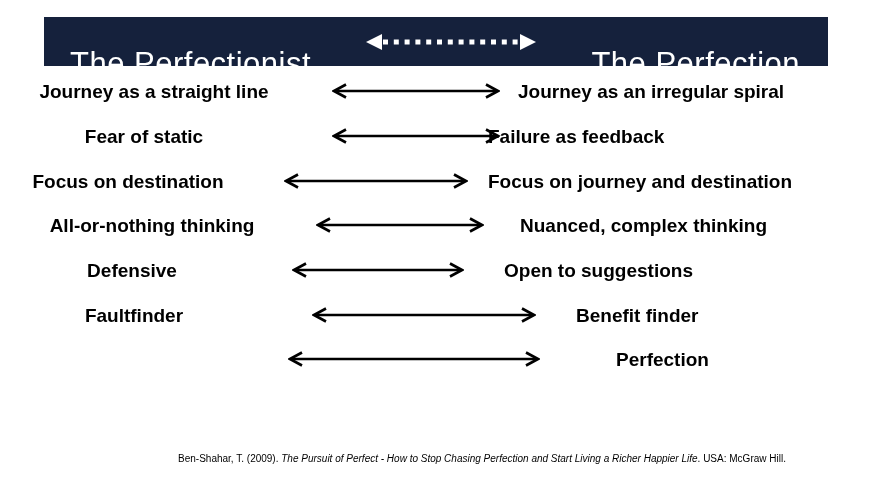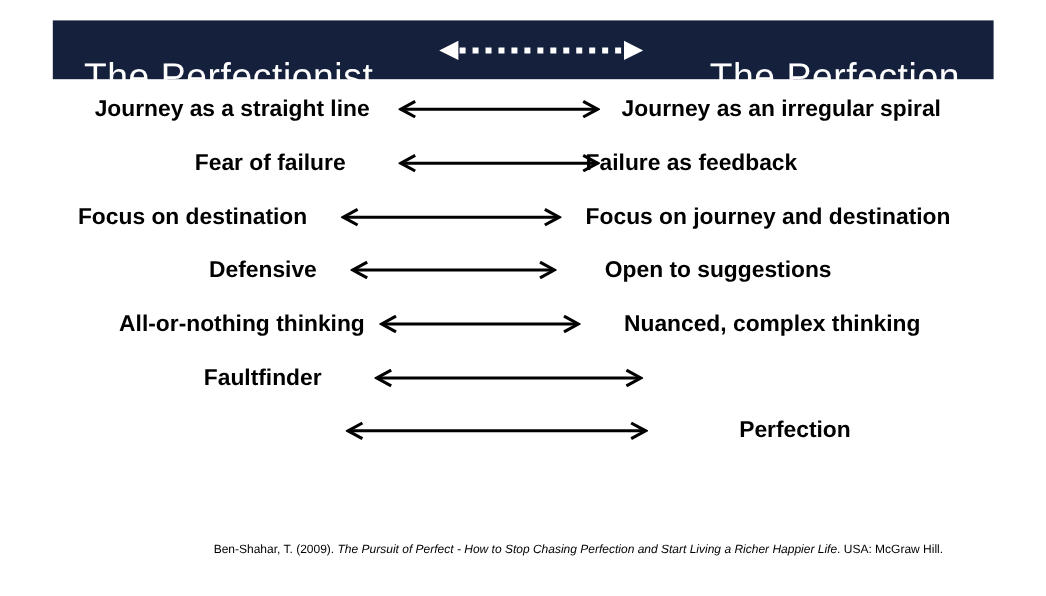--- a/index.html
+++ b/index.html
@@ -43,21 +43,21 @@
   }
   .row .l,.row .r{
     position:absolute;
     top:50%;
     transform:translateY(-50%);
     font-size:19px;
     font-weight:600;
     white-space:nowrap;
     line-height:1;
   }
-  .row .l{left:0;text-align:right;}
+  .row .l{left:0;text-align:center;}
   .row .arr{
     position:absolute;
     top:50%;
     transform:translateY(-50%);
   }
   .row .r{}
   
   .citation{
     position:absolute;
     left:0;right:0;
@@ -90,66 +90,67 @@
       <span class="l" style="width:308px">Journey as a straight line</span>
       <svg class="arr" style="left:332px" width="168" height="16" viewBox="0 0 168 16">
         <line x1="4" y1="8" x2="164" y2="8" stroke="#000" stroke-width="2.6"></line>
         <polyline points="14,1.5 2,8 14,14.5" fill="none" stroke="#000" stroke-width="2.6"></polyline>
         <polyline points="154,1.5 166,8 154,14.5" fill="none" stroke="#000" stroke-width="2.6"></polyline>
       </svg>
       <span class="r" style="left:518px">Journey as an irregular spiral</span>
     </div>
 
     <div class="row">
-      <span class="l" style="width:288px">Fear of failure</span>
+      <span class="l" style="width:288px">Fear of static</span>
       <svg class="arr" style="left:332px" width="168" height="16" viewBox="0 0 168 16">
         <line x1="4" y1="8" x2="164" y2="8" stroke="#000" stroke-width="2.6"></line>
         <polyline points="14,1.5 2,8 14,14.5" fill="none" stroke="#000" stroke-width="2.6"></polyline>
         <polyline points="154,1.5 166,8 154,14.5" fill="none" stroke="#000" stroke-width="2.6"></polyline>
       </svg>
       <span class="r" style="left:488px">Failure as feedback</span>
     </div>
 
     <div class="row">
       <span class="l" style="width:256px">Focus on destination</span>
       <svg class="arr" style="left:284px" width="184" height="16" viewBox="0 0 184 16">
         <line x1="4" y1="8" x2="180" y2="8" stroke="#000" stroke-width="2.6"></line>
         <polyline points="14,1.5 2,8 14,14.5" fill="none" stroke="#000" stroke-width="2.6"></polyline>
         <polyline points="170,1.5 182,8 170,14.5" fill="none" stroke="#000" stroke-width="2.6"></polyline>
       </svg>
       <span class="r" style="left:488px">Focus on journey and destination</span>
     </div>
 
     <div class="row">
+      <span class="l" style="width:304px">All-or-nothing thinking</span>
+      <svg class="arr" style="left:316px" width="168" height="16" viewBox="0 0 168 16">
+        <line x1="4" y1="8" x2="164" y2="8" stroke="#000" stroke-width="2.6"></line>
+        <polyline points="14,1.5 2,8 14,14.5" fill="none" stroke="#000" stroke-width="2.6"></polyline>
+        <polyline points="154,1.5 166,8 154,14.5" fill="none" stroke="#000" stroke-width="2.6"></polyline>
+      </svg>
+      <span class="r" style="left:520px">Nuanced, complex thinking</span>
+    </div>
+
+    <div class="row">
       <span class="l" style="width:264px">Defensive</span>
       <svg class="arr" style="left:292px" width="172" height="16" viewBox="0 0 172 16">
         <line x1="4" y1="8" x2="168" y2="8" stroke="#000" stroke-width="2.6"></line>
         <polyline points="14,1.5 2,8 14,14.5" fill="none" stroke="#000" stroke-width="2.6"></polyline>
         <polyline points="158,1.5 170,8 158,14.5" fill="none" stroke="#000" stroke-width="2.6"></polyline>
       </svg>
       <span class="r" style="left:504px">Open to suggestions</span>
     </div>
 
     <div class="row">
-      <span class="l" style="width:304px">All-or-nothing thinking</span>
-      <svg class="arr" style="left:316px" width="168" height="16" viewBox="0 0 168 16">
-        <line x1="4" y1="8" x2="164" y2="8" stroke="#000" stroke-width="2.6"></line>
-        <polyline points="14,1.5 2,8 14,14.5" fill="none" stroke="#000" stroke-width="2.6"></polyline>
-        <polyline points="154,1.5 166,8 154,14.5" fill="none" stroke="#000" stroke-width="2.6"></polyline>
-      </svg>
-      <span class="r" style="left:520px">Nuanced, complex thinking</span>
-    </div>
-
-    <div class="row">
       <span class="l" style="width:268px">Faultfinder</span>
       <svg class="arr" style="left:312px" width="224" height="16" viewBox="0 0 224 16">
         <line x1="4" y1="8" x2="220" y2="8" stroke="#000" stroke-width="2.6"></line>
         <polyline points="14,1.5 2,8 14,14.5" fill="none" stroke="#000" stroke-width="2.6"></polyline>
         <polyline points="210,1.5 222,8 210,14.5" fill="none" stroke="#000" stroke-width="2.6"></polyline>
       </svg>
+      <span class="r" style="left:576px">Benefit finder</span>
     </div>
 
     <div class="row">
       <svg class="arr" style="left:288px" width="252" height="16" viewBox="0 0 252 16">
         <line x1="4" y1="8" x2="248" y2="8" stroke="#000" stroke-width="2.6"></line>
         <polyline points="14,1.5 2,8 14,14.5" fill="none" stroke="#000" stroke-width="2.6"></polyline>
         <polyline points="238,1.5 250,8 238,14.5" fill="none" stroke="#000" stroke-width="2.6"></polyline>
       </svg>
       <span class="r" style="left:616px">Perfection</span>
     </div>

